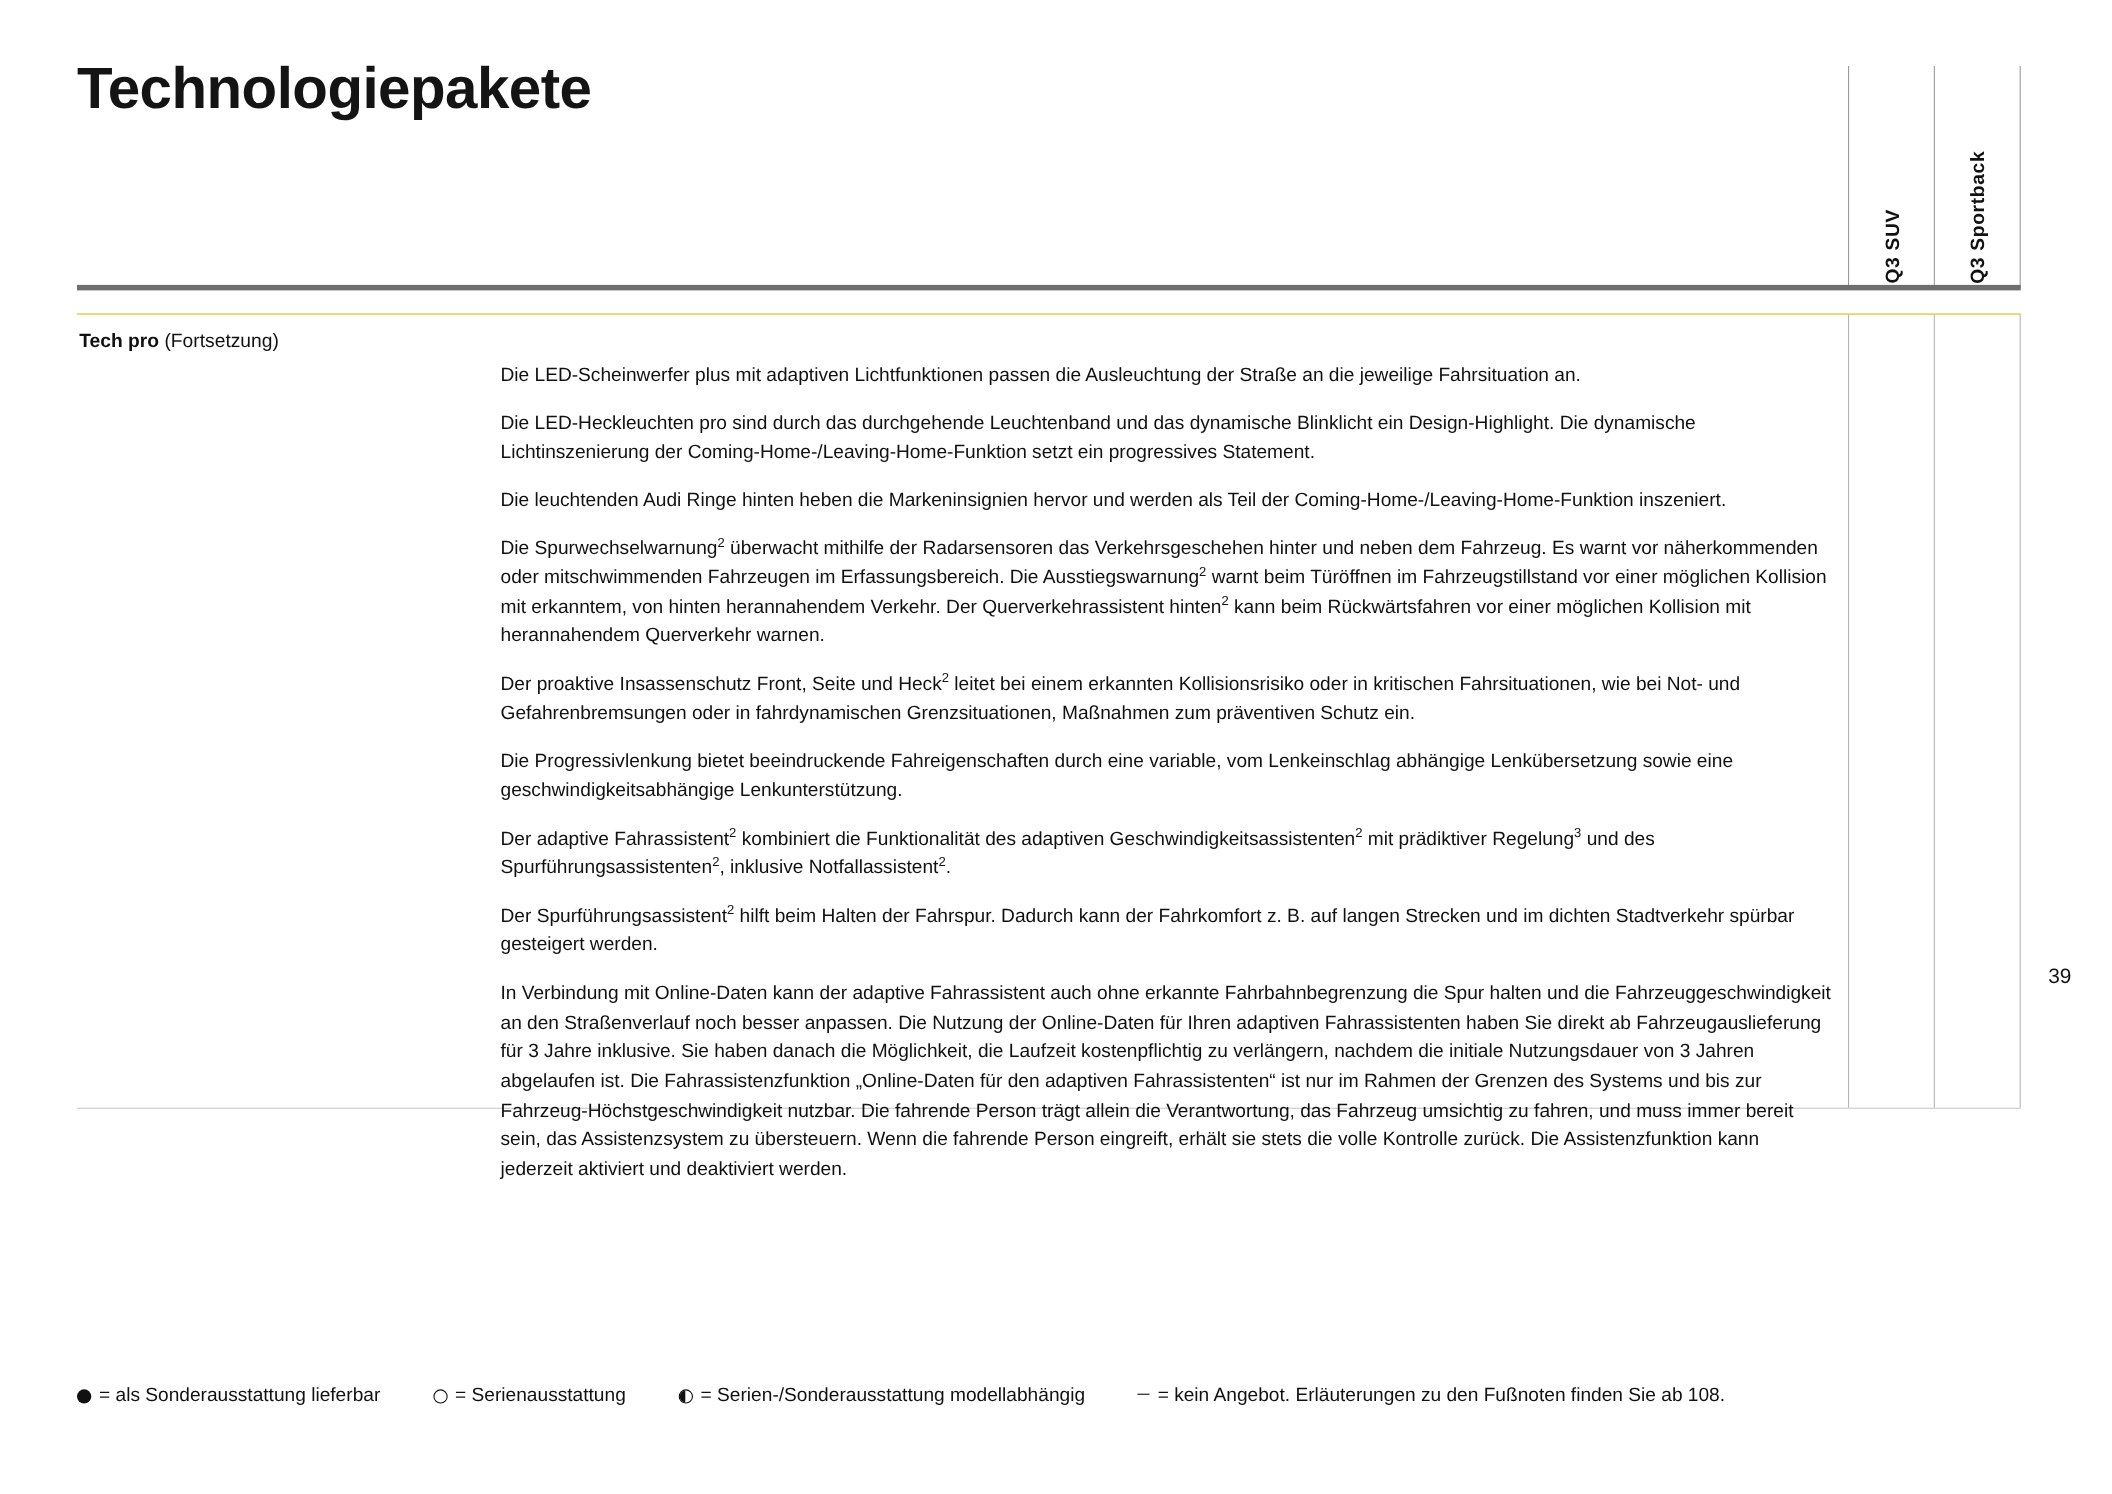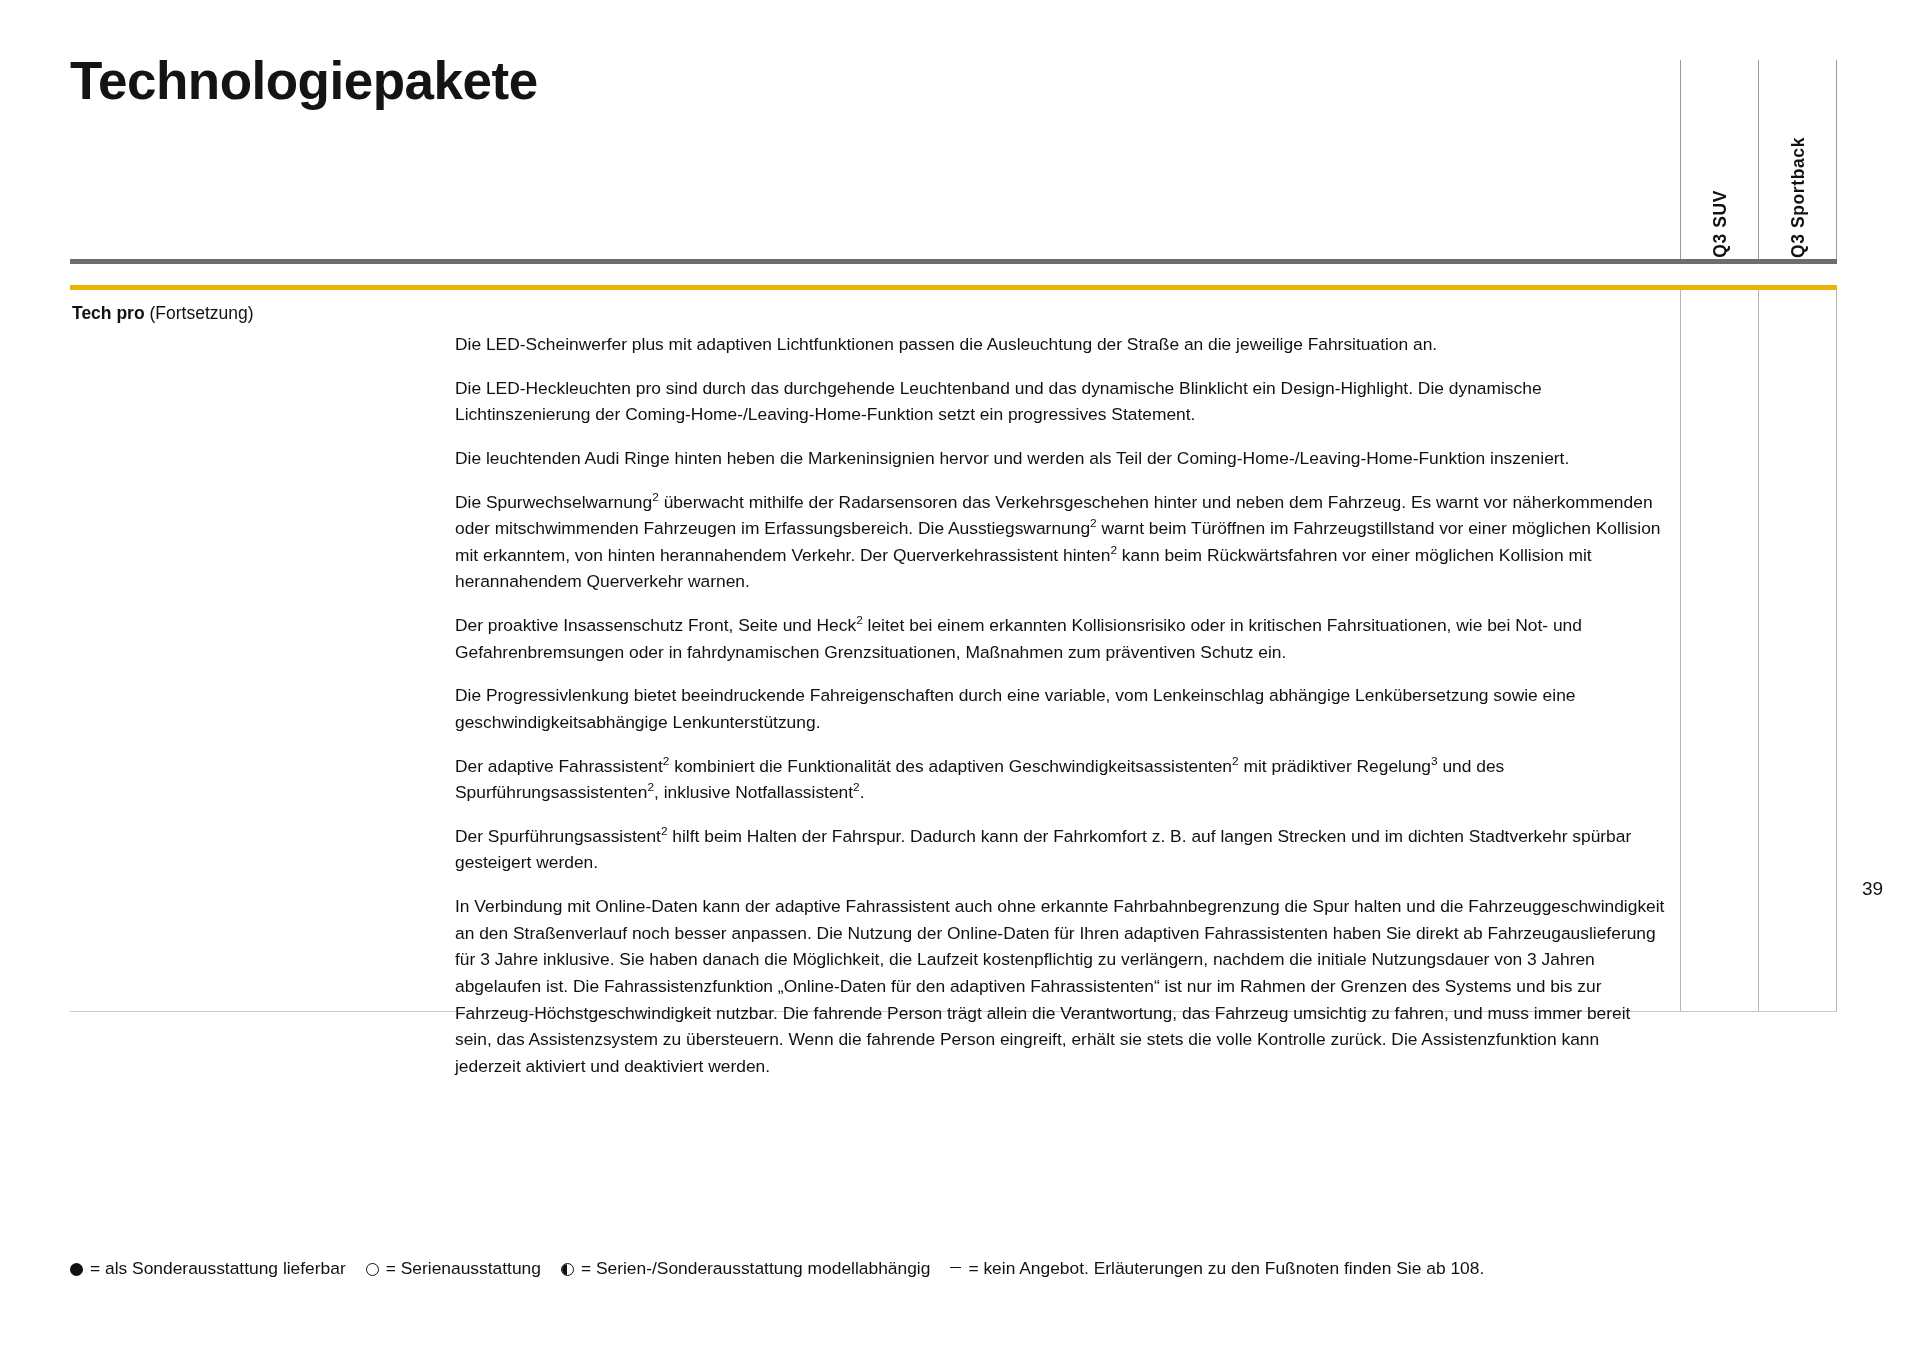--- a/index.html
+++ b/index.html
@@ -82,21 +82,21 @@
     background: #6e6e6e;
   }
 
   
   .table-body {
     position: absolute;
     left: 70px;
     top: 285px;
     width: 1767px;
     height: 721px;
-    border-top: 5px solid #eab308;
+    border-top: 1px solid #eab308;
     border-bottom: 1px solid #c9c9c9;
   }
   .col-divider {
     position: absolute;
     top: 0;
     bottom: 0;
     border-left: 1px solid #b5b5b5;
   }
   .col-divider.d1 { left: 1610px; }
   .col-divider.d2 { left: 1688px; }
@@ -146,20 +146,21 @@
   
   .footer {
     position: absolute;
     left: 70px;
     top: 1258px;
     display: flex;
     align-items: center;
     font-size: 17.4px;
     color: #111;
     white-space: nowrap;
+    gap: 28px;
   }
   .legend-item {
     display: flex;
     align-items: center;
     margin-right: 20px;
   }
   .legend-item:last-child { margin-right: 0; }
   .legend-text { margin-left: 7px; }
 
   .sym {

